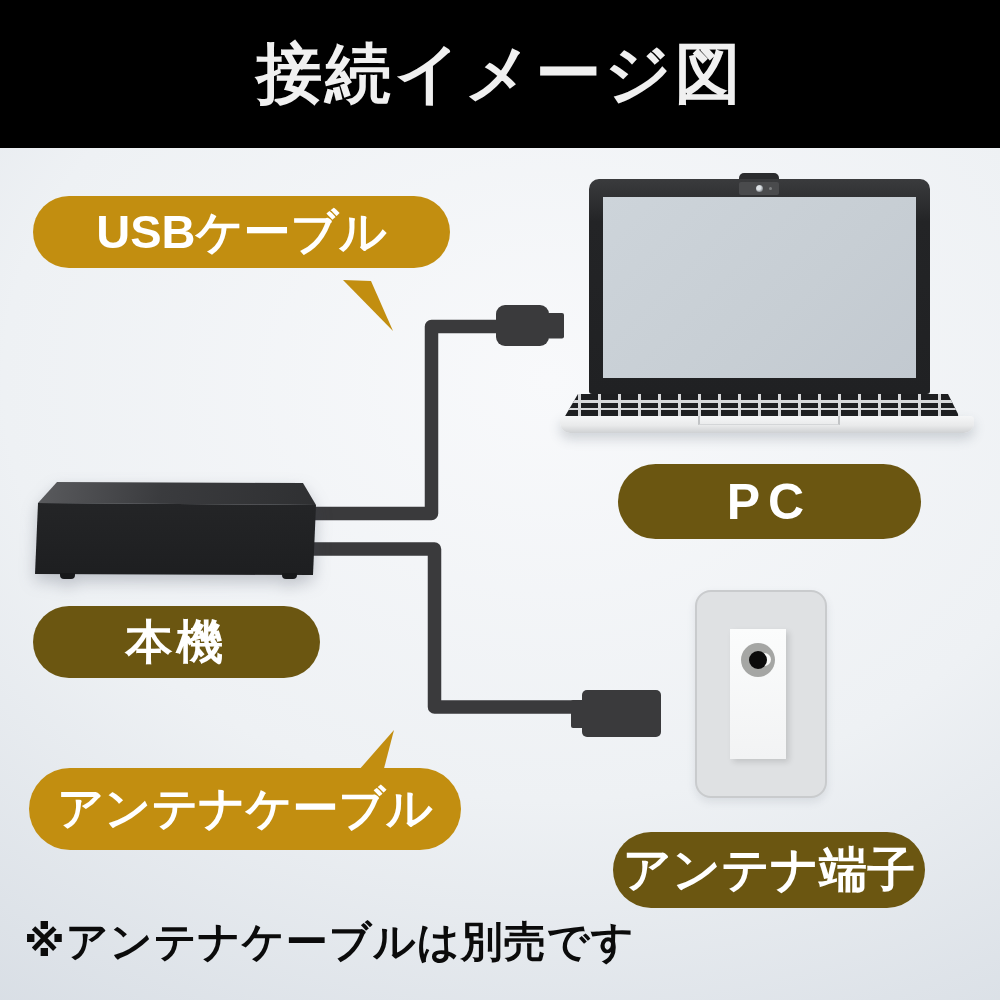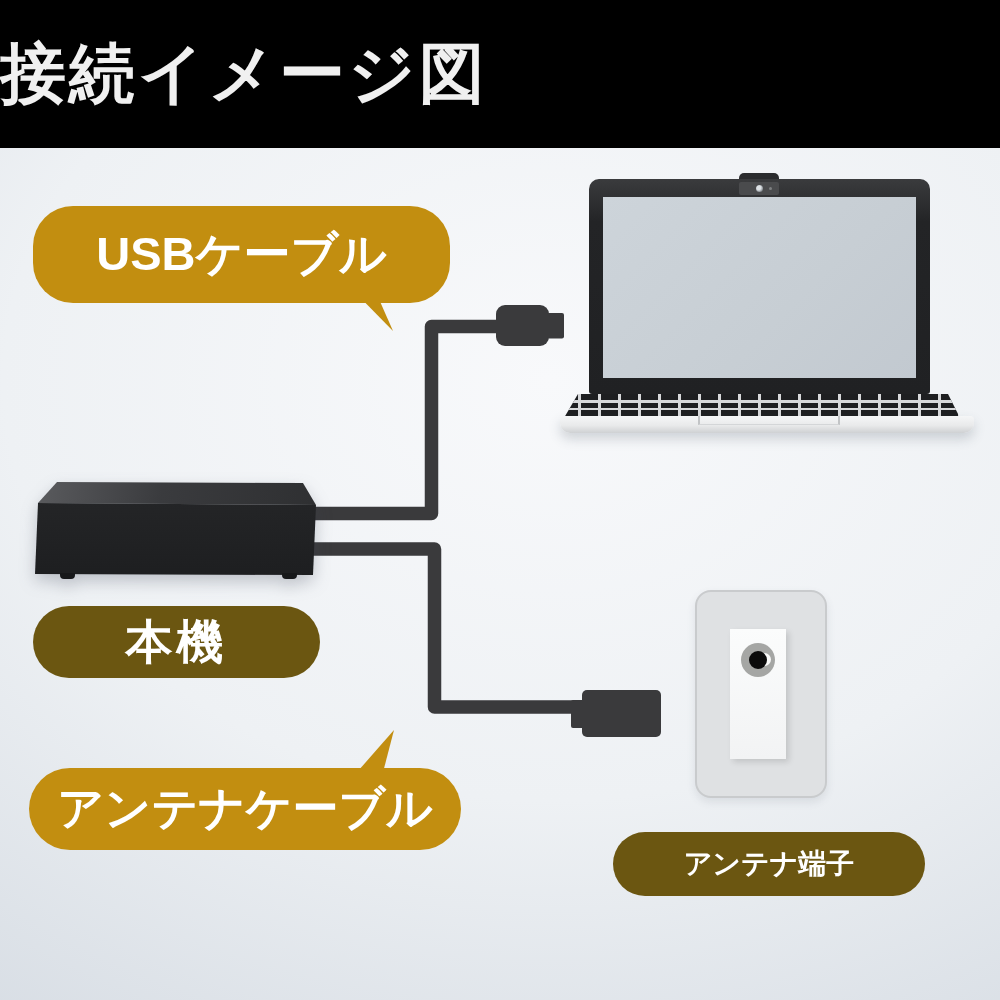--- a/index.html
+++ b/index.html
@@ -8,21 +8,21 @@
     font-family:"Liberation Sans","DejaVu Sans",sans-serif;
     background:#fff;
   }
   .stage{
     position:relative;width:1000px;height:1000px;
     background:radial-gradient(130% 100% at 55% 38%, #F8F9FB 0%, #EEF1F4 42%, #D7DDE4 78%, #C6CDD7 100%);
   }
   
   .titlebar{
     position:absolute;left:0;top:0;width:1000px;height:148px;
-    background:#000;display:flex;align-items:center;
+    background:#000;display:flex;align-items:center;justify-content:center;
   }
   .titlebar h1{
     margin:0;color:#F0F0F0;font-size:66px;font-weight:bold;letter-spacing:3px;
   }
   
   svg.cables{position:absolute;left:0;top:0;z-index:1;}
   
   .laptop{position:absolute;left:555px;top:168px;width:430px;height:295px;z-index:2;}
   .lt-cam-bump{
     position:absolute;left:184px;top:5px;width:40px;height:12px;
@@ -104,25 +104,25 @@
   .coax-core{
     position:absolute;left:8px;top:8px;width:18px;height:18px;border-radius:50%;background:#0B0B0B;
   }
   
   .pill,.bubble{
     position:absolute;z-index:3;display:flex;align-items:center;justify-content:center;
     color:#fff;font-weight:bold;
   }
   .bubble{background:#C28E10;}
   .pill{background:#6B5611;}
-  .lbl-usb{left:33px;top:206px;width:417px;height:97px;border-radius:40px;font-size:47px;}
+  .lbl-usb{left:33px;top:196px;width:417px;height:72px;border-radius:40px;font-size:47px;}
   .lbl-pc{left:618px;top:464px;width:303px;height:75px;border-radius:38px;font-size:50px;letter-spacing:8px;}
   .lbl-unit{left:33px;top:606px;width:287px;height:72px;border-radius:36px;font-size:47px;letter-spacing:4px;justify-content:center;}
   .lbl-antcable{left:29px;top:768px;width:432px;height:82px;border-radius:41px;font-size:46px;}
-  .lbl-term{left:613px;top:832px;width:312px;height:64px;border-radius:38px;font-size:28px;}
+  .lbl-term{left:613px;top:832px;width:312px;height:76px;border-radius:38px;font-size:48px;}
   
   .note{
     position:absolute;left:24px;top:914px;margin:0;z-index:3;
     color:#0B0B0B;font-size:42px;font-weight:bold;letter-spacing:1px;
   }
 </style>
 </head>
 <body>
 
 <div class="stage">
@@ -167,24 +167,28 @@
       <div class="coax-ring">
         <div class="coax-hl"></div>
         <div class="coax-core"></div>
       </div>
     </div>
   </div>
 
   <div class="bubble lbl-usb">
     <span>USBケーブル</span>
   </div>
+  <div class="pill lbl-pc">
+    <span>PC</span>
+  </div>
   <div class="pill lbl-unit">
     <span>本機</span>
   </div>
   <div class="bubble lbl-antcable">
     <span>アンテナケーブル</span>
   </div>
   <div class="pill lbl-term">
     <span>アンテナ端子</span>
   </div>
 
+  <p class="note">※アンテナケーブルは別売です</p>
 
 </div>
 
 </body></html>

